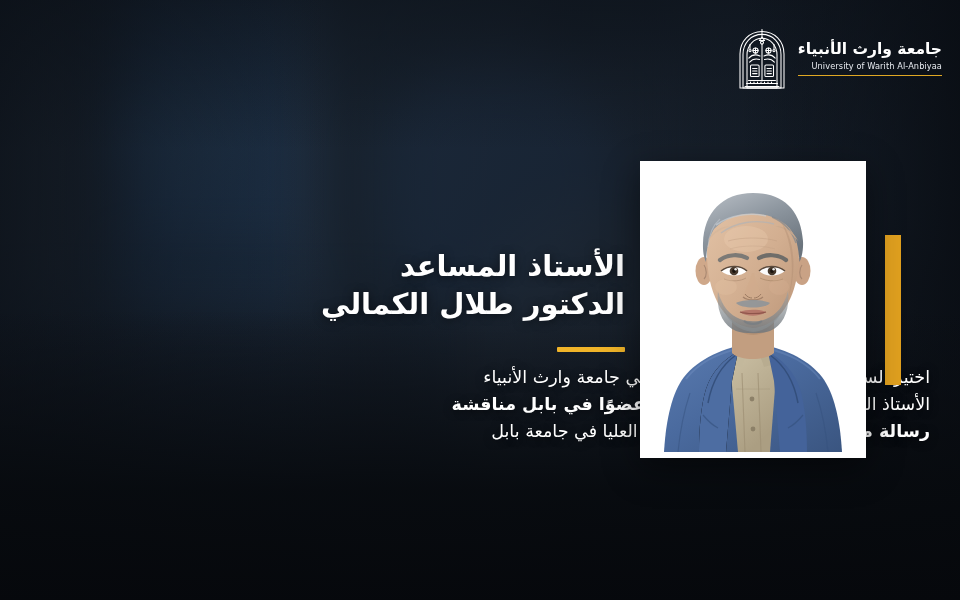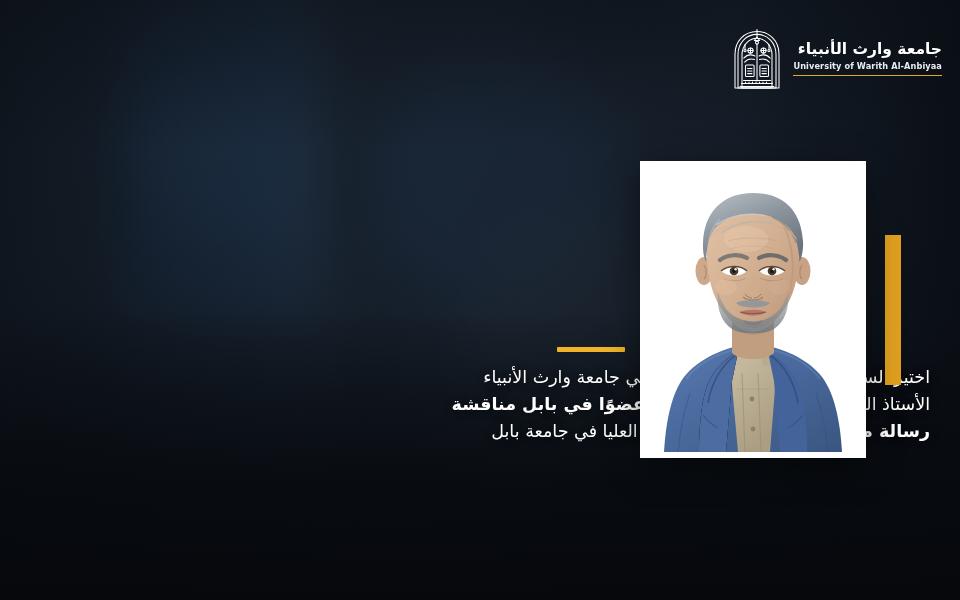--- a/index.html
+++ b/index.html
@@ -93,21 +93,21 @@
     position:absolute; top:28px; right:18px;
     display:flex; align-items:center; gap:10px;
     direction:rtl;
   }
   .brand-text { text-align:right; padding-bottom:2px; }
   .brand-ar {
     font-size:15.5px; font-weight:700; color:#ffffff;
     letter-spacing:.2px; line-height:1.25; white-space:nowrap;
   }
   .brand-en {
-    font-size:8.2px; font-weight:700; color:#e9ecf1;
+    font-size:8.2px; font-weight:400; color:#e9ecf1;
     letter-spacing:.1px; line-height:1.3; white-space:nowrap;
     direction:ltr; margin-top:2px;
   }
   .brand-rule {
     height:1.6px; background:#e0a823; margin-top:3px; width:100%;
   }
   .brand-mark { width:52px; height:62px; flex:0 0 auto; }
 
   
   #headline {
@@ -228,20 +228,24 @@
 
         <path d="M12.5 52.5 H39.5"></path>
         <path d="M10.5 55.5 H41.5"></path>
         <path d="M9 58.4 H43"></path>
 
         <path d="M14.5 54 v1.2 M18 54 v1.2 M21.5 54 v1.2 M25 54 v1.2 M28.5 54 v1.2 M32 54 v1.2 M35.5 54 v1.2"></path>
       </svg>
     </div>
   </div>
 
+  <div id="headline">
+    <div class="headline-line">الأستاذ المساعد</div>
+    <div class="headline-line">الدكتور طلال الكمالي</div>
+  </div>
   <div id="title-divider"></div>
 
   <div id="body-copy">
     <div class="copy-line">
       <span class="reg">اختير السيد عميد كلية العلوم الإسلامية في جامعة وارث الأنبياء</span>
     </div>
     <div class="copy-line">
       <span class="reg">الأستاذ المساعد الدكتور طلال الكمالي، </span><span class="bold">عضوًا في بابل مناقشة</span>
     </div>
     <div class="copy-line">

